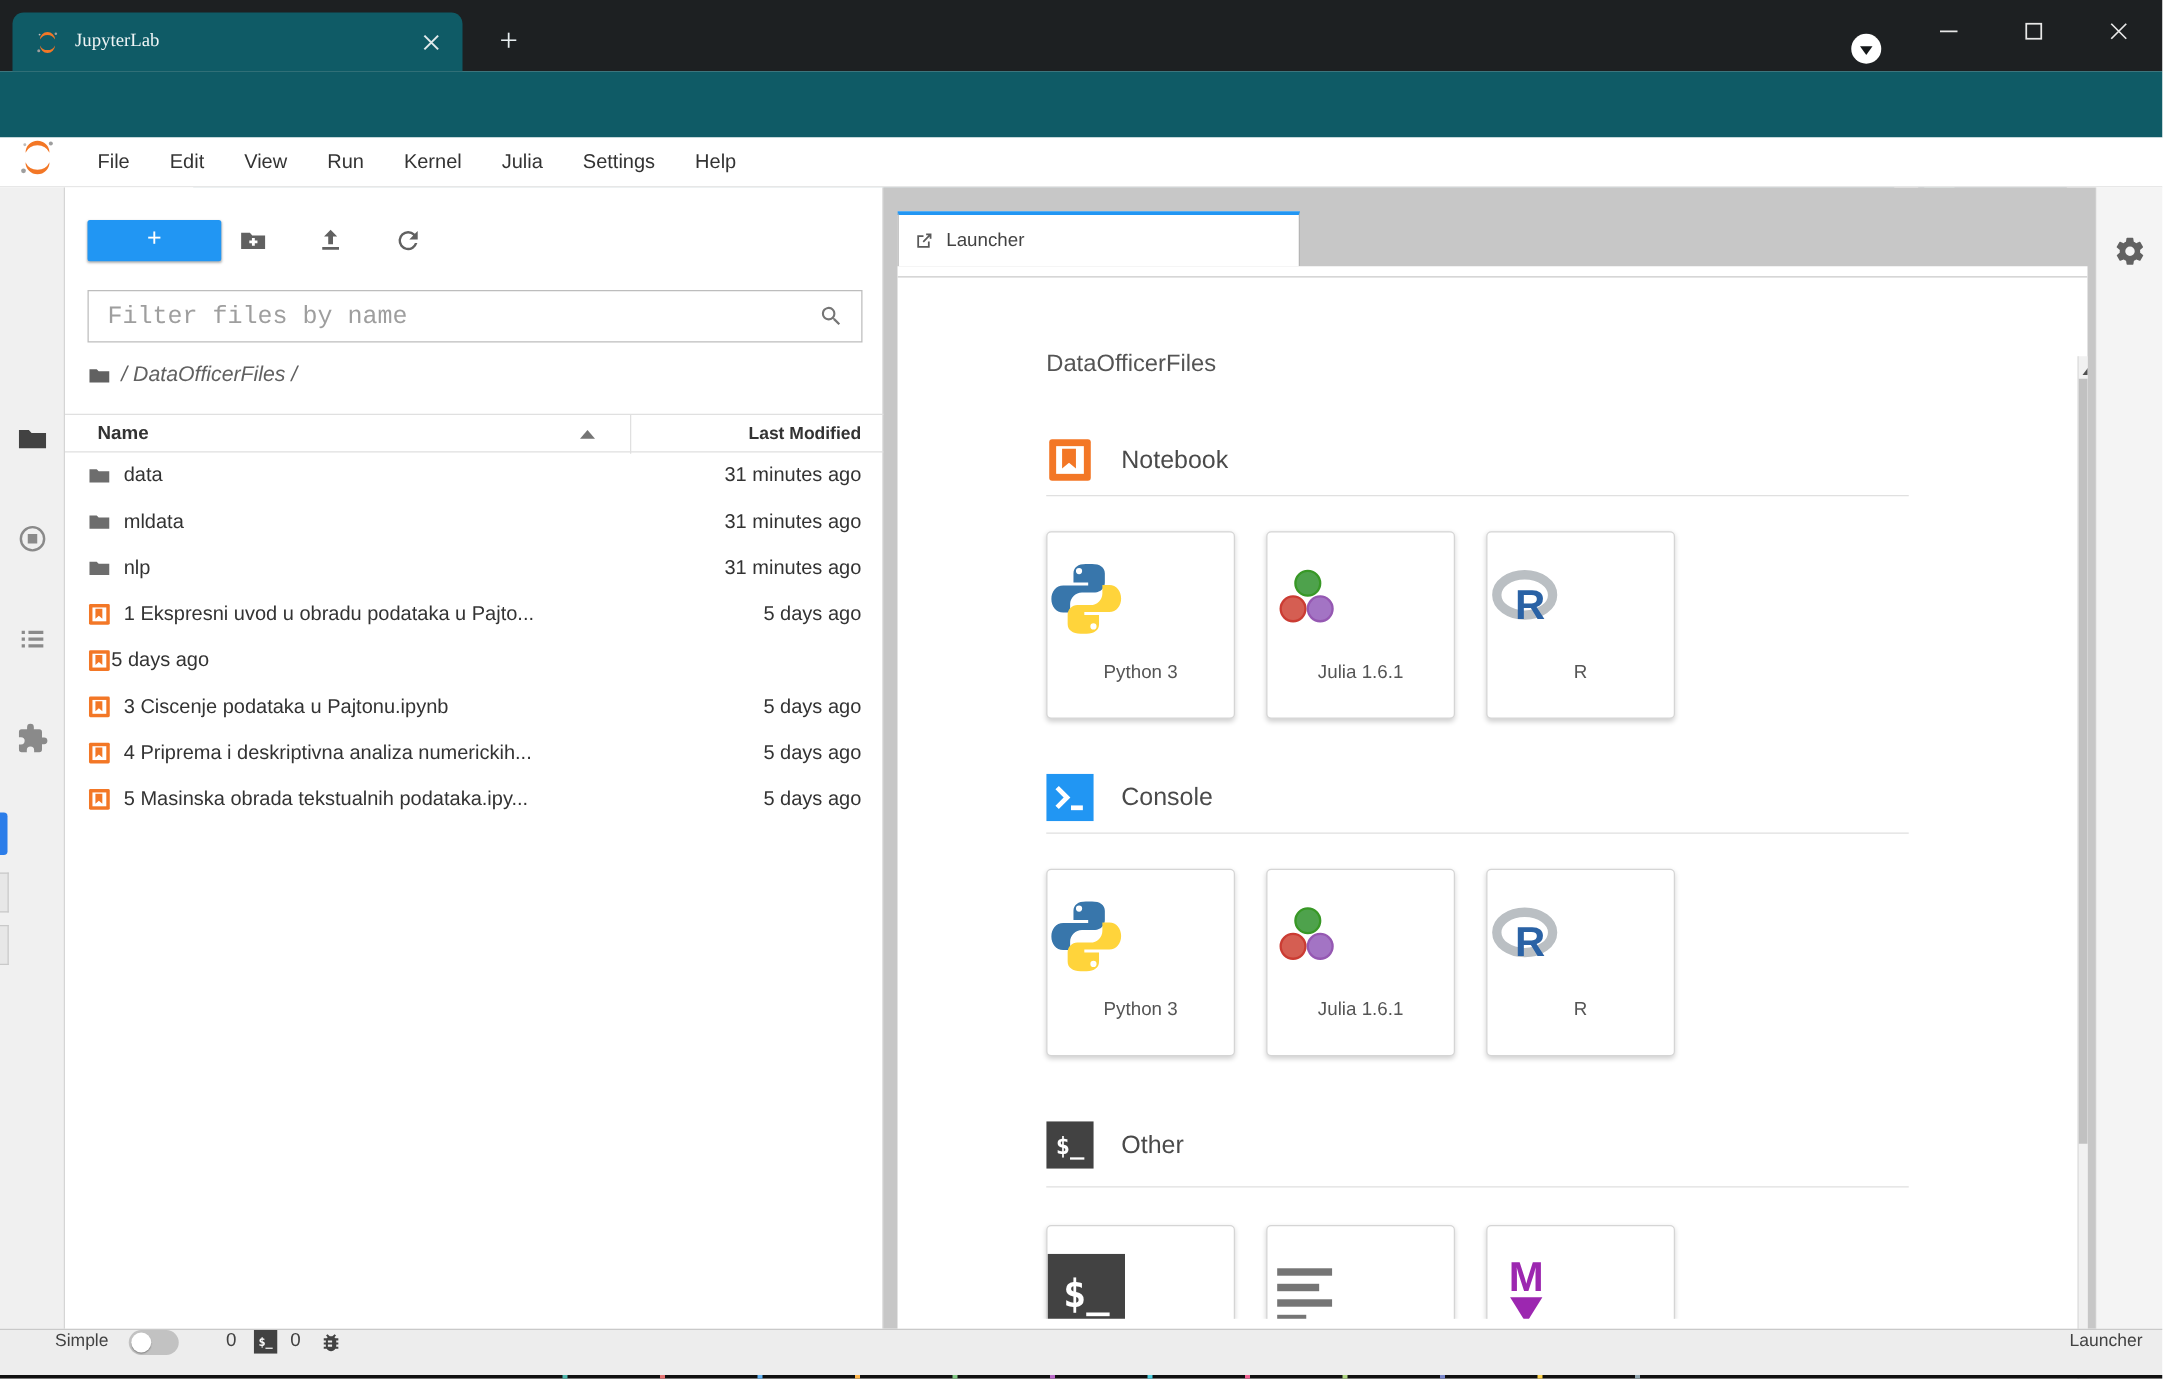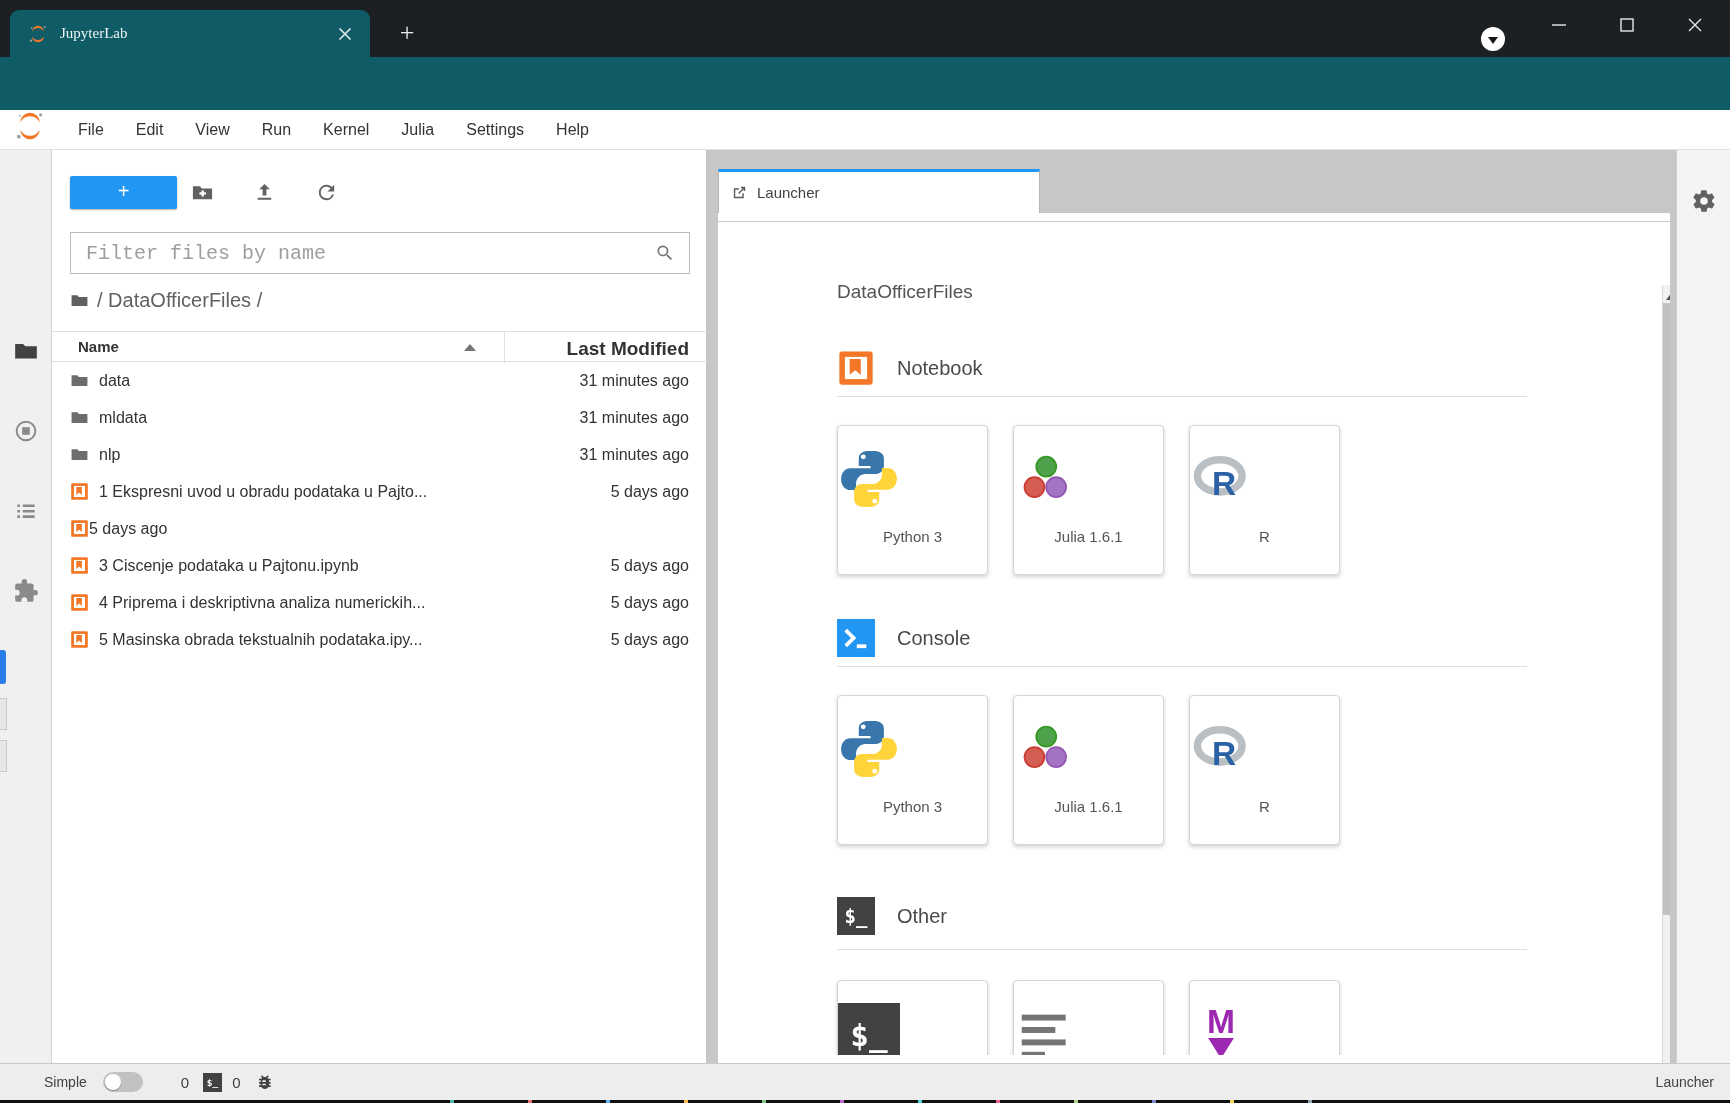--- a/index.html
+++ b/index.html
@@ -56,26 +56,26 @@
   #file-panel { left:52px; top:0; width:655px; height:913px; background:#fff; border-right:1px solid #c4c4c4; }
   #new-launcher-btn { left:18px; top:26px; width:107px; height:33px; background:#2196f3; border-radius:2px; color:#fff; font-size:20px; text-align:center; line-height:31px; box-shadow:0 1px 2px rgba(0,0,0,.3); }
   .fb-toolbtn { top:31px; width:23px; height:23px; color:#616161; }
   #btn-new-folder { left:139px; } #btn-upload { left:201px; } #btn-refresh { left:263px; }
   #filter-box { left:18px; top:82px; width:620px; height:42px; border:1px solid #bdbdbd; background:#fff; display:flex; align-items:center; }
   #filter-input { border:none; outline:none; flex:1; font-size:20px; color:#4d7c0f; margin-left:15px; font-family:Liberation Mono, monospace; }
   #filter-input::placeholder { color:#9e9e9e; }
   #search-icon { width:20px; height:20px; margin-right:14px; color:#757575; flex:none; }
   #breadcrumb { left:18px; top:138px; height:24px; display:flex; align-items:center; }
   #breadcrumb .icon { width:19px; height:19px; color:#616161; }
-  #breadcrumb-text { font-size:20px; color:#616161; margin-left:8px; }
+  #breadcrumb-text { font-size:17px; color:#616161; margin-left:8px;font-style:italic; }
   #fb-header { left:0; top:181px; width:655px; height:31px; border-top:1px solid #e0e0e0; border-bottom:1px solid #e0e0e0; }
   #col-name { position:absolute; left:26px; top:6px; font-size:15px; font-weight:bold; color:#333; }
   #sort-arrow { position:absolute; left:412px; top:12px; width:0; height:0; border-left:6px solid transparent; border-right:6px solid transparent; border-bottom:7px solid #757575; }
   #col-divider { position:absolute; left:452px; top:0; width:1px; height:31px; background:#e0e0e0; }
-  #col-modified { position:absolute; right:18px; top:6px; font-size:19px; font-weight:bold; color:#333; }
+  #col-modified { position:absolute; right:18px; top:6px; font-size:14px; font-weight:bold; color:#333; }
   #file-rows { left:0; top:212px; width:655px; }
   .file-row { height:37px; display:flex; align-items:center; padding:0 18px; }
   .file-row .icon { width:19px; height:19px; color:#6d6d6d; flex:none; }
   .file-row .fname { font-size:16px; color:#333; margin-left:10px; flex:1; white-space:nowrap; overflow:hidden; }
   .file-row .ftime { font-size:16px; color:#333; flex:none; }
 
   
   #dock { left:707px; top:0; width:969px; height:913px; background:#c7c7c7; }
   #launcher-tab { left:11px; top:19px; width:322px; height:44px; background:#fff; border-top:3px solid #2196f3; border-left:1px solid #b5b5b5; border-right:1px solid #b5b5b5; display:flex; align-items:center; }
   #launcher-tab .icon { width:17px; height:17px; margin-left:12px; color:#5a5a5a; }
@@ -100,21 +100,21 @@
   #v-scrollbar { left:944px; top:72px; width:19px; height:833px; background:#f1f1f1; border-left:1px solid #dcdcdc; }
   .sb-btn { position:absolute; left:3px; width:12px; height:0; }
   #sb-up { top:7px; border-left:6px solid transparent; border-right:6px solid transparent; border-bottom:8px solid #505050; }
   #sb-thumb { position:absolute; left:0; top:18px; width:18px; height:612px; background:#c1c1c1; }
 
   
   #right-strip { left:1676px; top:0; width:54px; height:913px; background:#f4f4f4; border-left:1px solid #cfcfcf; }
   #gear-icon { position:absolute; left:14px; top:38px; width:26px; height:26px; color:#616161; }
 
   
-  #statusbar { left:0; top:1063px; width:1730px; height:37px; background:#ededed; border-top:1px solid #c9c9c9; display:flex; align-items:center; }
+  #statusbar { left:0; top:1063px; width:1730px; height:37px; background:#ededed; border-top:1px solid #c9c9c9; display:flex; align-items:flex-start; }
   #mode-label { font-size:14px; color:#424242; margin-left:44px; }
   #mode-toggle { width:40px; height:20px; border-radius:10px; background:#c2c2c2; margin-left:16px; position:relative; }
   #mode-toggle .knob { position:absolute; left:2px; top:2px; width:16px; height:16px; border-radius:50%; background:#fff; box-shadow:0 1px 1px rgba(0,0,0,.3); }
   #kernel-count { font-size:15px; color:#424242; margin-left:38px; }
   #status-terminal { width:19px; height:19px; margin-left:14px; }
   #terminal-count { font-size:15px; color:#424242; margin-left:10px; }
   #bug-icon { width:20px; height:20px; margin-left:14px; color:#424242; }
   #status-right { margin-left:auto; margin-right:16px; font-size:14px; color:#424242; }
 
   

